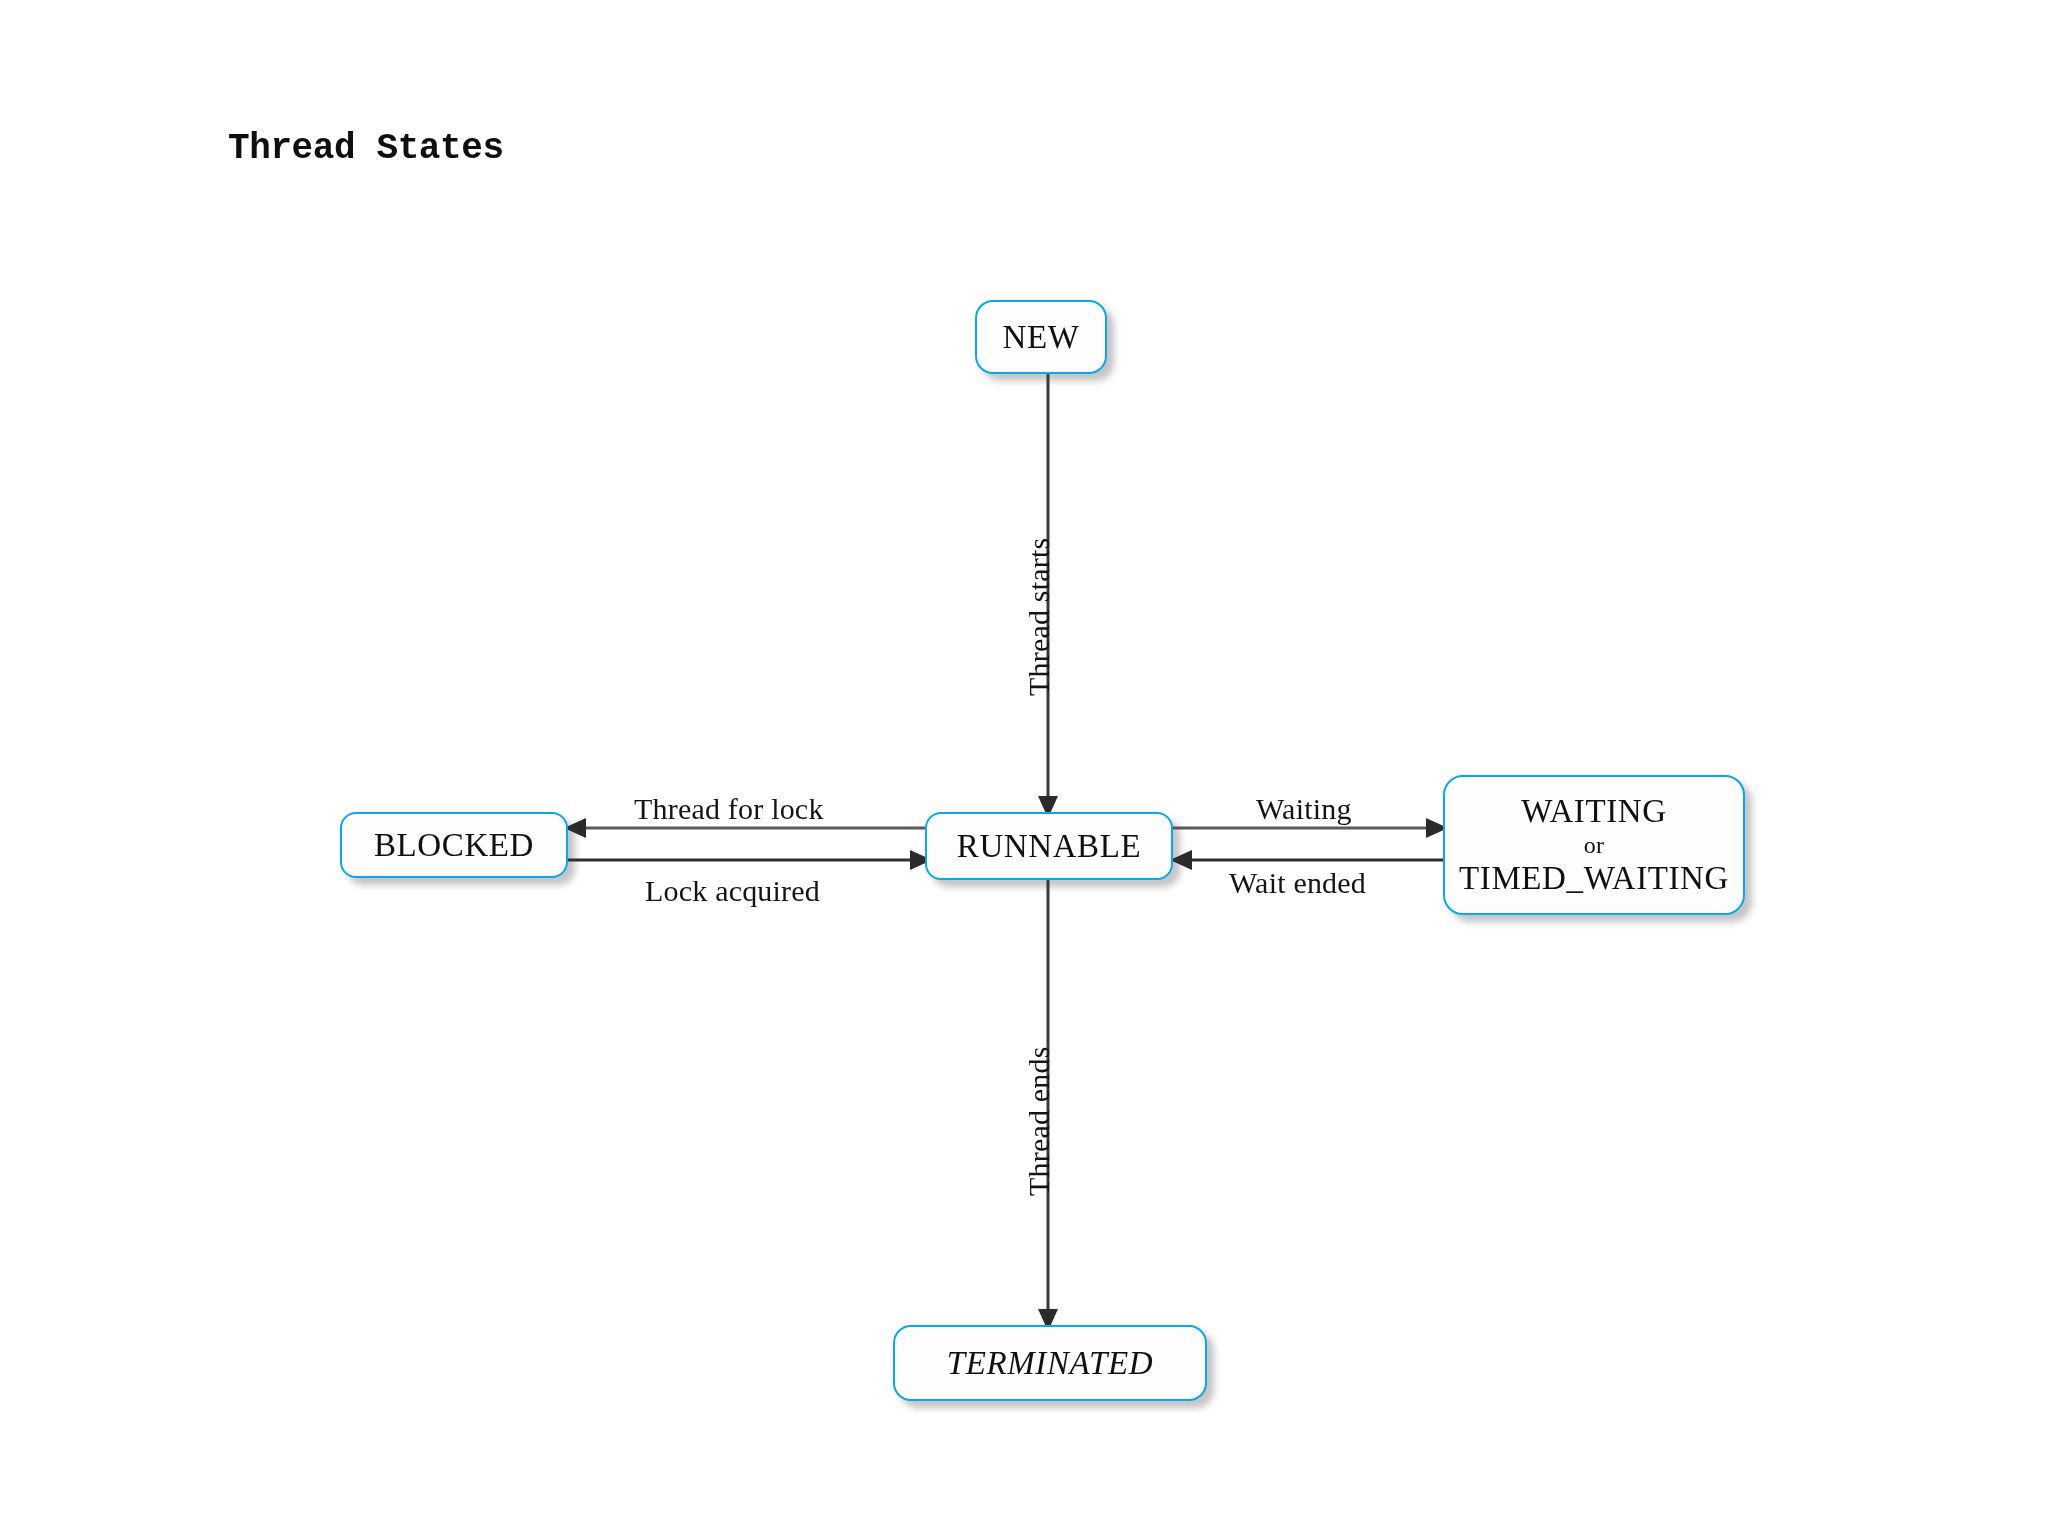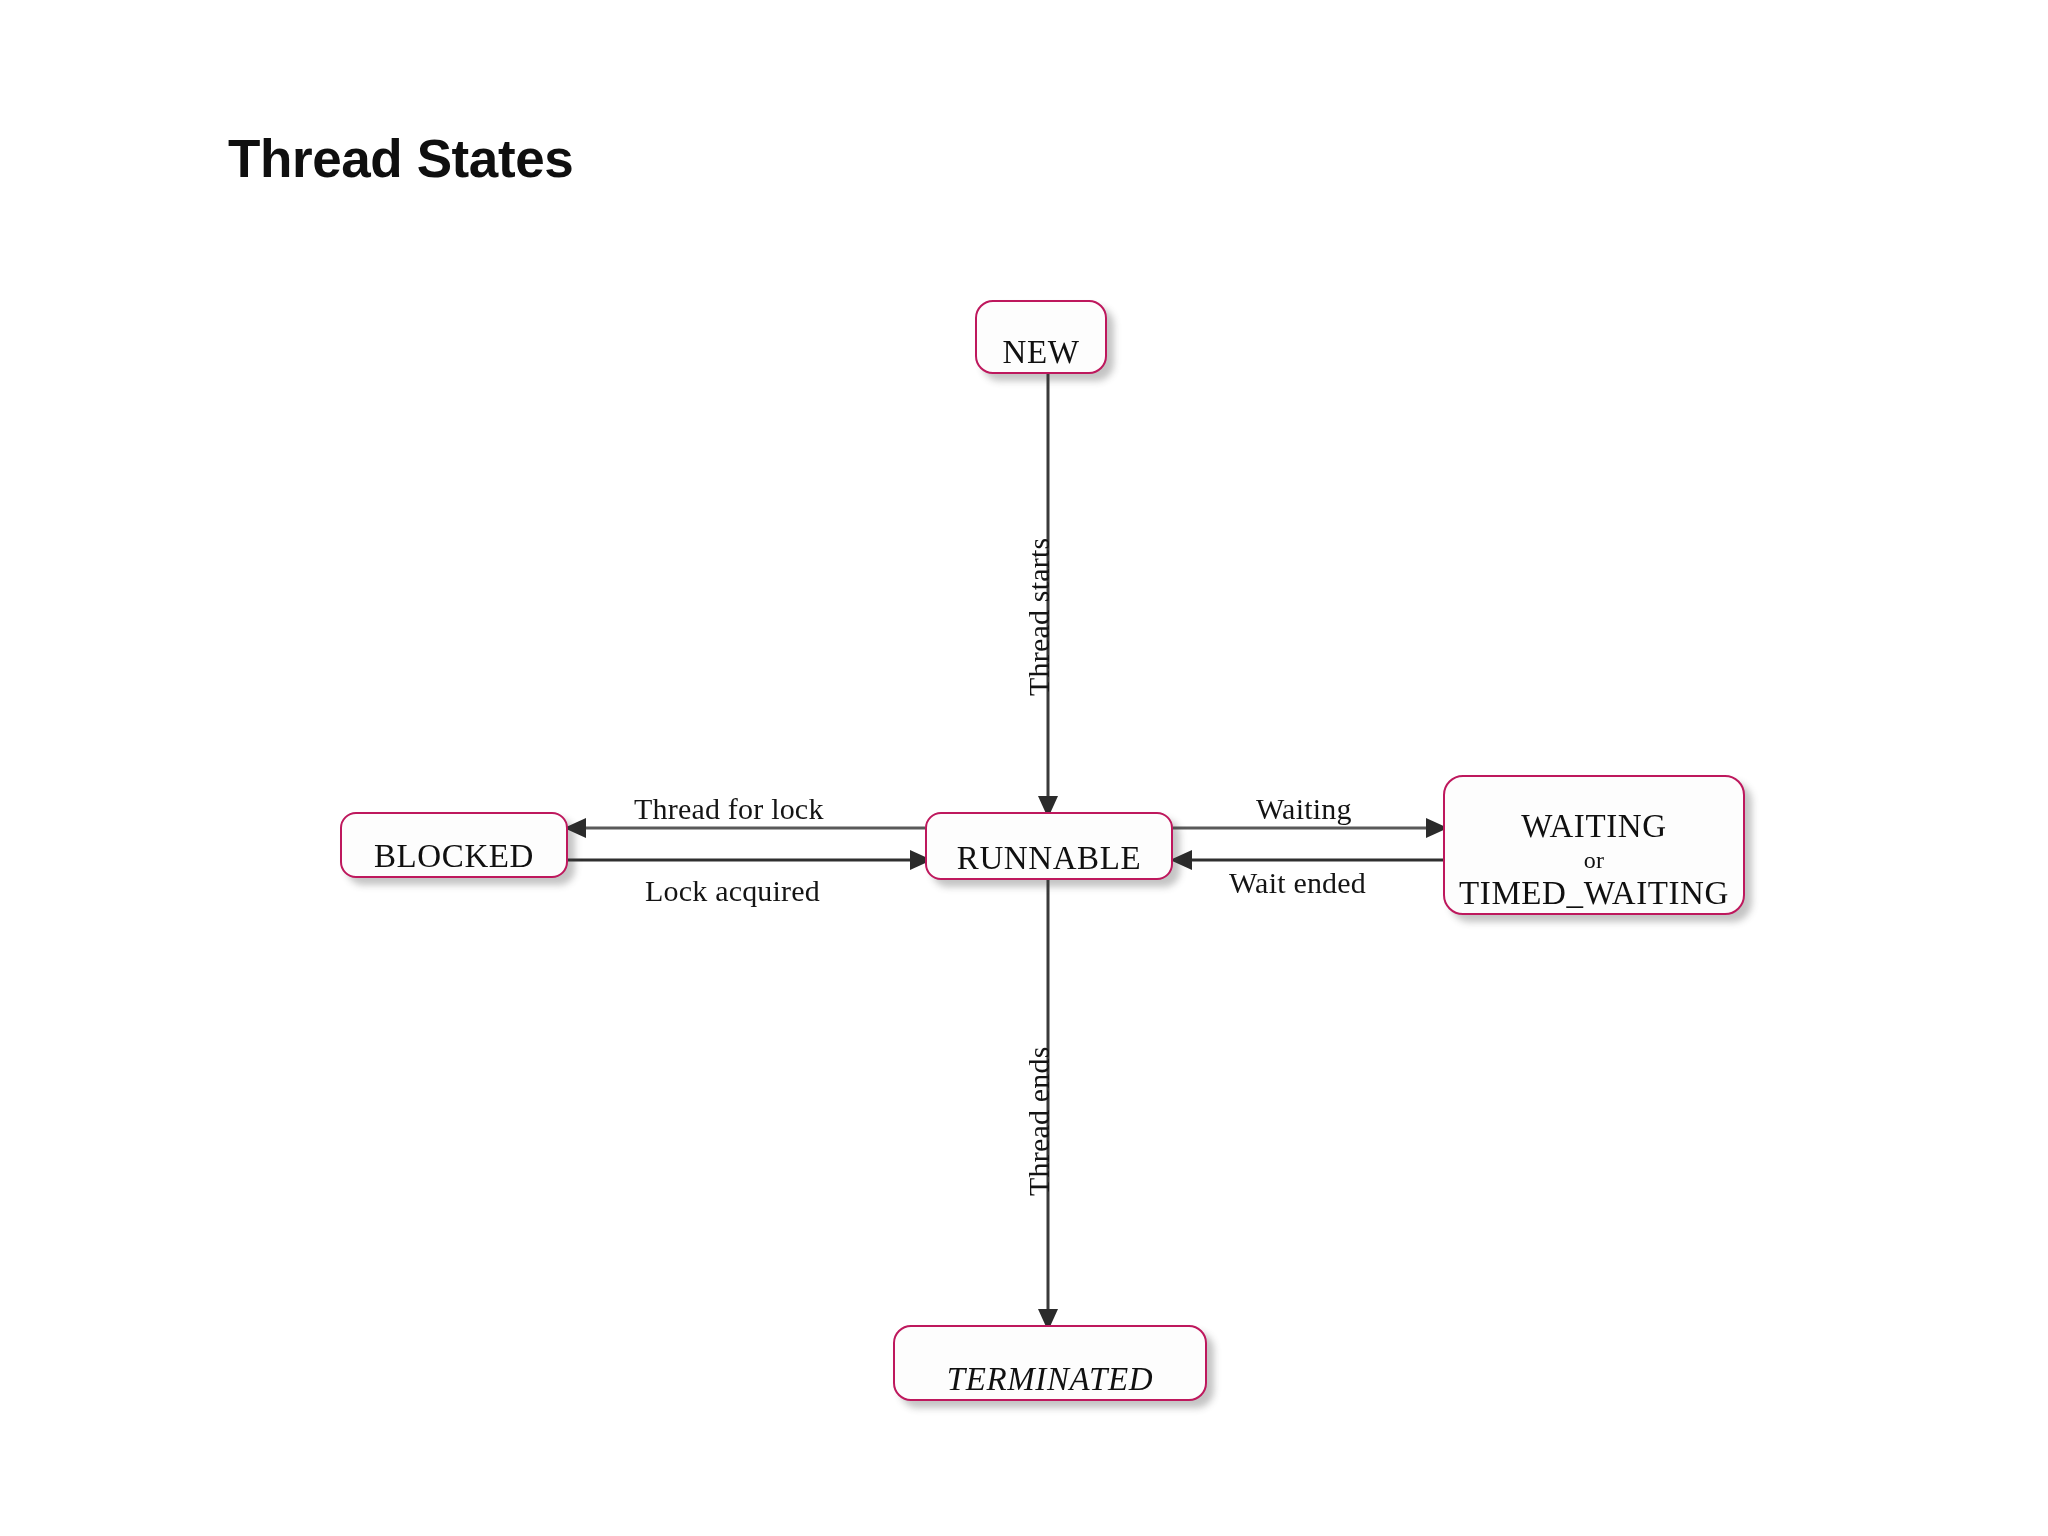--- a/index.html
+++ b/index.html
@@ -14,23 +14,23 @@
     background: #ffffff;
     overflow: hidden;
     font-family: "Liberation Serif", "DejaVu Serif", serif;
   }
 
   
   #title {
     position: absolute;
     left: 228px;
     top: 128px;
-    font-family: Liberation Sans, sans-serif;
+    font-family: Liberation Mono, monospace;
     font-weight: bold;
-    font-size: 53px;
+    font-size: 36px;
     letter-spacing: -0.4px;
     color: #0f0f0f;
     white-space: nowrap;
   }
 
   
   #diagram {
     position: absolute;
     left: 0;
     top: 0;
@@ -44,27 +44,27 @@
     width: 2048px;
     height: 1536px;
     overflow: visible;
   }
 
   
   .node {
     position: absolute;
     box-sizing: border-box;
     background: #fdfdfd;
-    border: 2px solid #be185d;
+    border: 2px solid #0ea5e9;
     border-radius: 16px;
     box-shadow: 7px 7px 7px rgba(60,60,60,0.30);
     display: flex;
     flex-direction: column;
     align-items: center;
-    justify-content: flex-end;
+    justify-content: center;
     color: #101010;
     font-family: "Liberation Serif", "DejaVu Serif", serif;
     font-size: 33px;
     line-height: 1.18;
     letter-spacing: 0.6px;
     white-space: nowrap;
   }
   .node .line { display: block; }
   .node .line.small {
     font-size: 24px;

